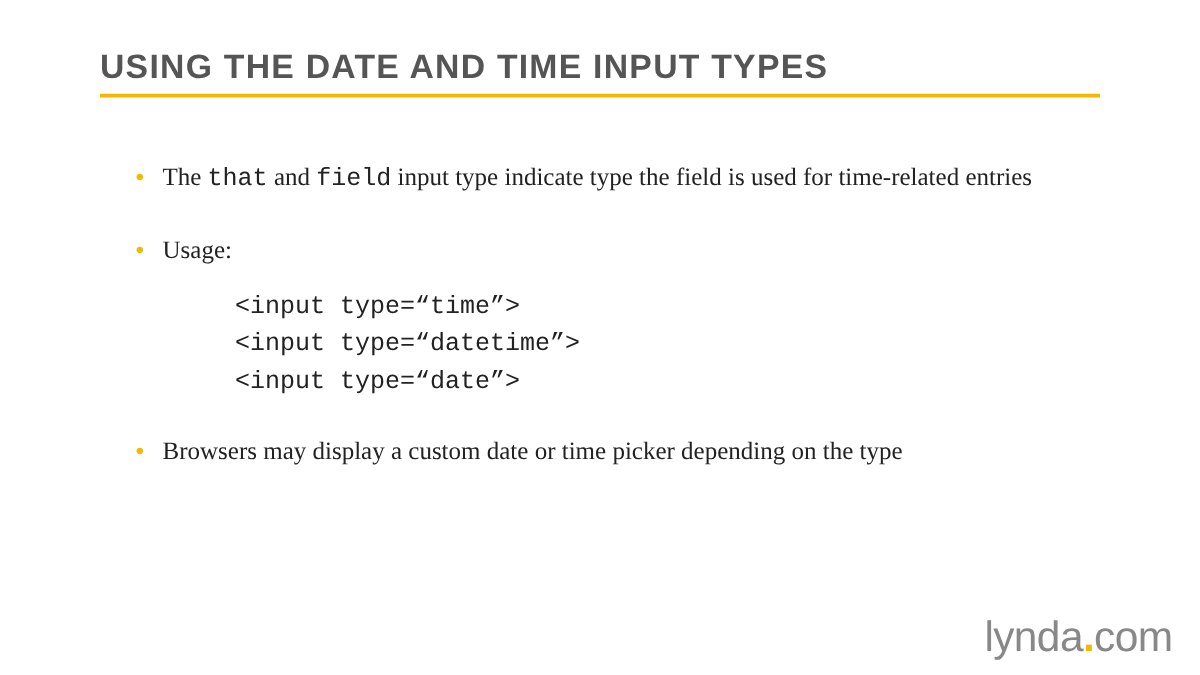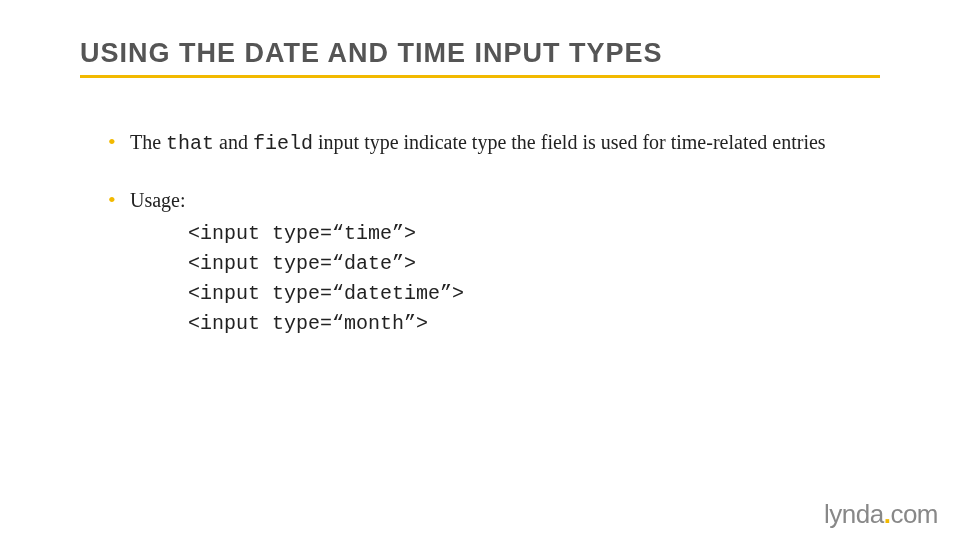--- a/index.html
+++ b/index.html
@@ -45,35 +45,35 @@
       left: 0;
       top: 0;
       color: #f2b900;
       font-size: 22px;
       line-height: 1.3;
     }
     .mono {
       font-family: 'Courier New', Courier, monospace;
     }
     .code-block {
-      margin-top: 4px;
+      margin-top: 16px;
       padding-left: 58px;
     }
     .code-line {
       font-family: 'Courier New', Courier, monospace;
       font-size: 20px;
       line-height: 1.5;
       color: #222222;
     }
     .footer-logo {
       position: absolute;
       right: 22px;
       bottom: 10px;
       font-family: 'Trebuchet MS', Arial, sans-serif;
-      font-size: 26px;
+      font-size: 34px;
       color: #888888;
       letter-spacing: -0.5px;
     }
     .footer-logo .dot {
       color: #f2b900;
       font-weight: bold;
     }
     .footer-logo .lynda {
       font-weight: 400;
     }
@@ -90,25 +90,27 @@
   <div class="content">
 
     <div class="bullet-item">
       <span>The </span><span class="mono">that</span><span> and </span><span class="mono">field</span><span> input type indicate type the field is used for time-related entries</span>
     </div>
 
     <div class="bullet-item" style="margin-bottom:0;">
       <span>Usage:</span>
       <div class="code-block">
         <div class="code-line">&lt;input type=“time”&gt;</div>
+        <div class="code-line">&lt;input type=“datetime”&gt;</div>
         <div class="code-line">&lt;input type=“date”&gt;</div>
-        <div class="code-line">&lt;input type=“datetime”&gt;</div>
-        <div class="code-line">&lt;input type=“month”&gt;</div>
       </div>
     </div>
 
+    <div class="bullet-item" style="margin-top:26px;">
+      <span>Browsers may display a custom date or time picker depending on the type</span>
+    </div>
 
   </div>
 </div>
 
 <div class="footer-logo">
   <span class="lynda">lynda</span><span class="dot">.</span><span class="com">com</span>
 </div>
 
 </body></html>

